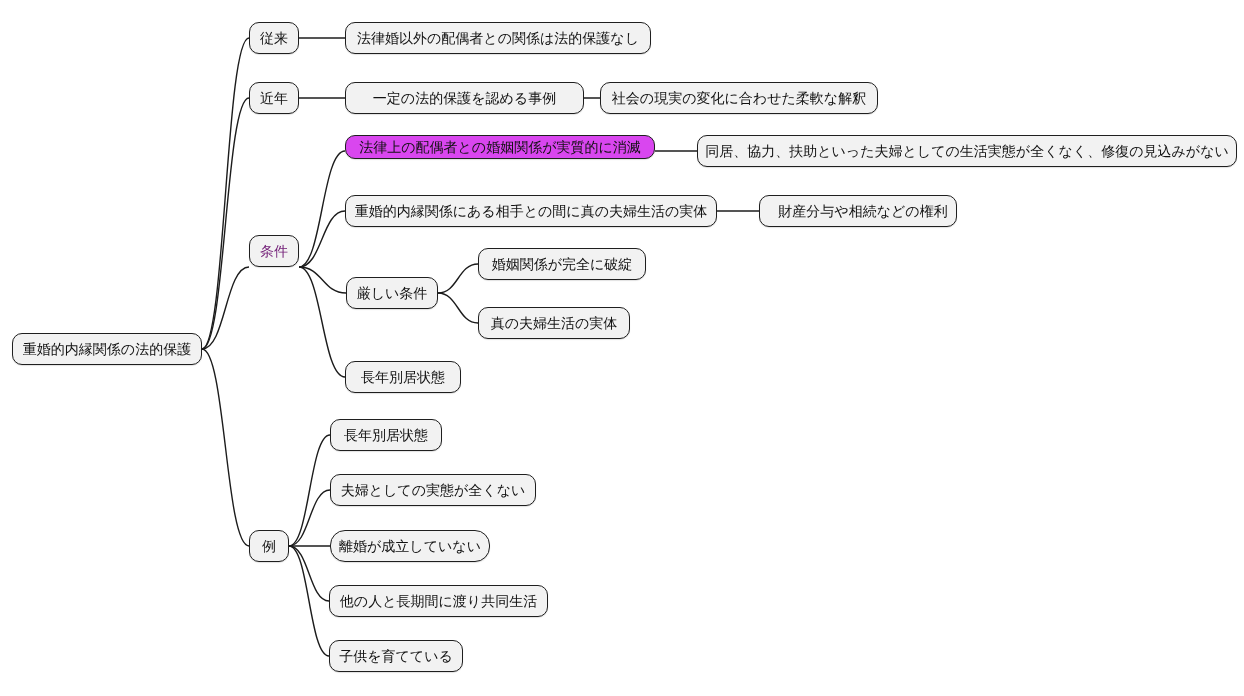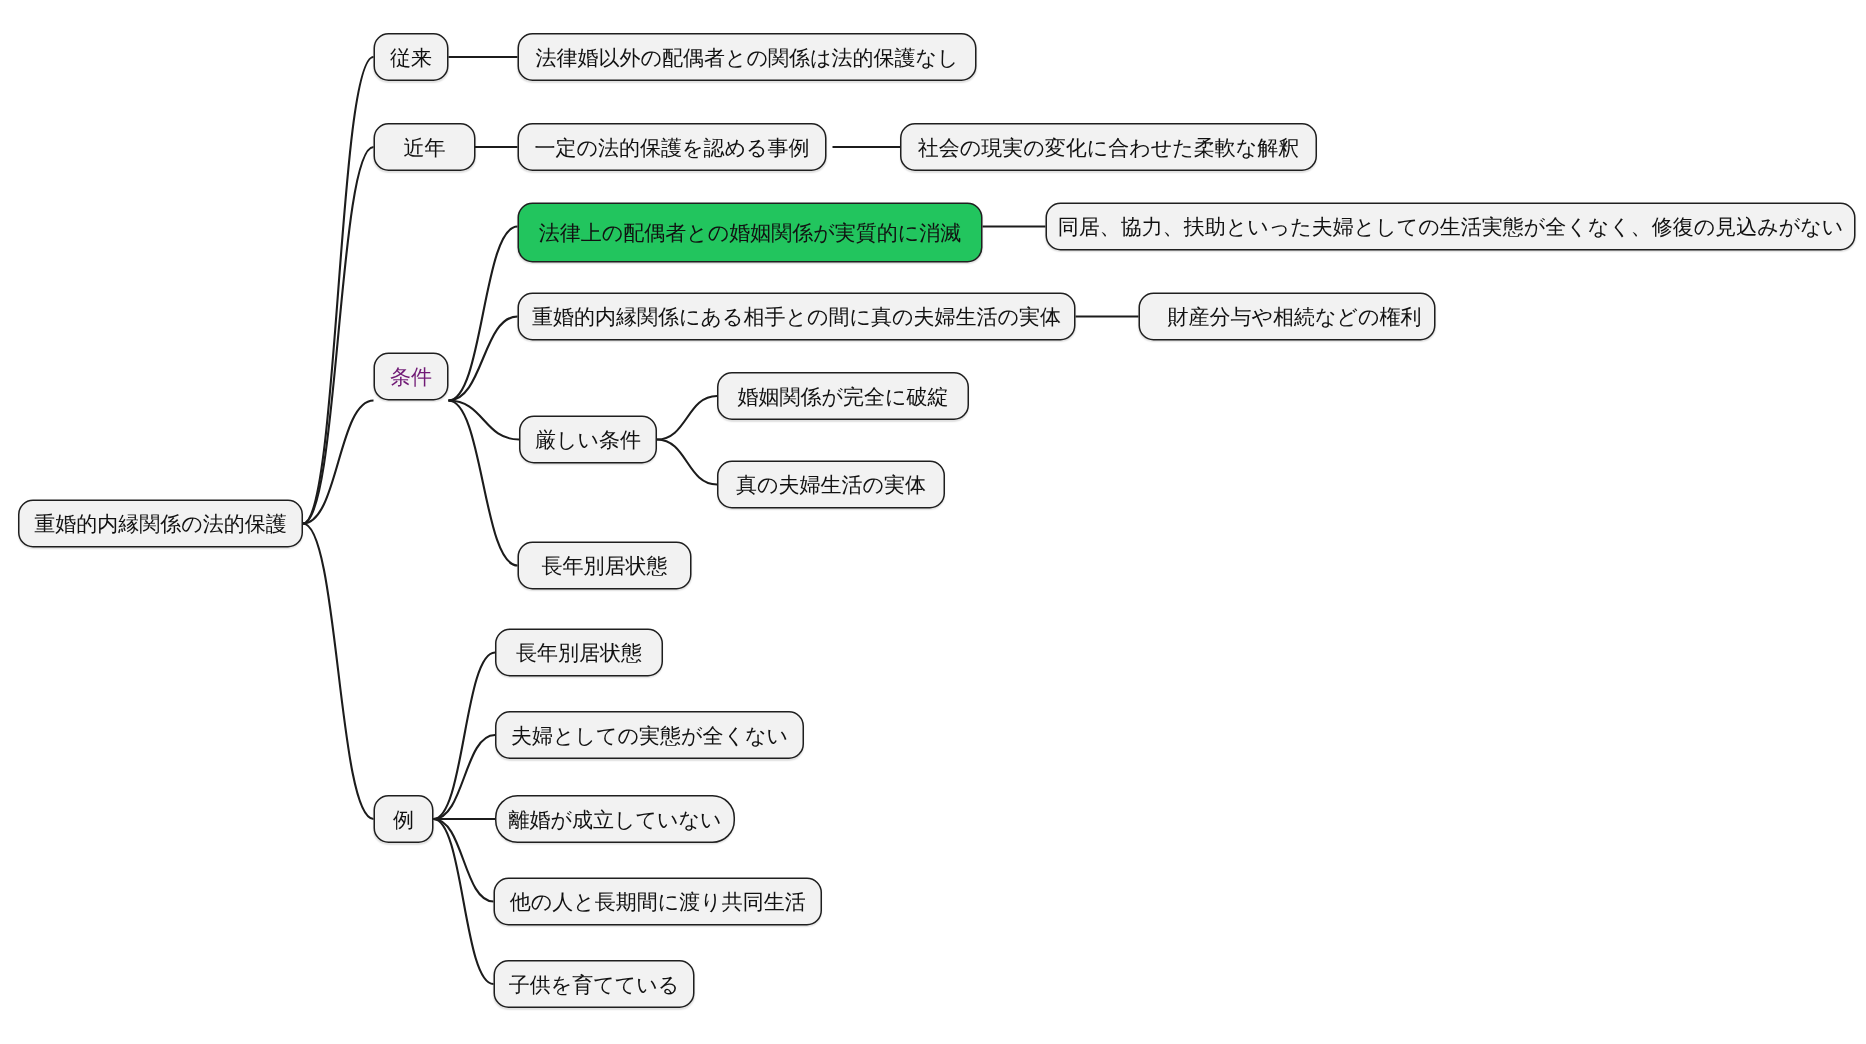--- a/index.html
+++ b/index.html
@@ -78,33 +78,33 @@
 
 <div class="node" style="left: 12px; top: 333px; width: 190px; height: 32px; background: rgb(242, 242, 242); border-color: rgb(31, 31, 31); color: rgb(17, 17, 17);">
       <span>重婚的内縁関係の法的保護</span>
     </div>
     <div class="node" style="left: 249px; top: 22px; width: 50px; height: 32px; background: rgb(242, 242, 242); border-color: rgb(31, 31, 31); color: rgb(17, 17, 17);">
       <span>従来</span>
     </div>
     <div class="node" style="left: 345px; top: 22px; width: 306px; height: 32px; background: rgb(242, 242, 242); border-color: rgb(31, 31, 31); color: rgb(17, 17, 17);">
       <span>法律婚以外の配偶者との関係は法的保護なし</span>
     </div>
-    <div class="node" style="left: 249px; top: 82px; width: 68px; height: 32px; background: rgb(242, 242, 242); border-color: rgb(31, 31, 31); color: rgb(17, 17, 17);">
+    <div class="node" style="left: 249px; top: 82px; width: 50px; height: 32px; background: rgb(242, 242, 242); border-color: rgb(31, 31, 31); color: rgb(17, 17, 17);">
       <span>近年</span>
     </div>
-    <div class="node" style="left: 345px; top: 82px; width: 206px; height: 32px; background: rgb(242, 242, 242); border-color: rgb(31, 31, 31); color: rgb(17, 17, 17);">
+    <div class="node" style="left: 345px; top: 82px; width: 239px; height: 32px; background: rgb(242, 242, 242); border-color: rgb(31, 31, 31); color: rgb(17, 17, 17);">
       <span>一定の法的保護を認める事例</span>
     </div>
     <div class="node" style="left: 600px; top: 82px; width: 278px; height: 32px; background: rgb(242, 242, 242); border-color: rgb(31, 31, 31); color: rgb(17, 17, 17);">
       <span>社会の現実の変化に合わせた柔軟な解釈</span>
     </div>
     <div class="node" style="left: 249px; top: 235px; width: 50px; height: 32px; background: rgb(242, 242, 242); border-color: rgb(31, 31, 31); color: #701a75;">
       <span>条件</span>
     </div>
-    <div class="node" style="left: 345px; top: 135px; width: 310px; height: 40px; background: #22c55e; border-color: rgb(31, 31, 31); color: rgb(17, 17, 17); align-items: center;">
+    <div class="node" style="left: 345px; top: 135px; width: 310px; height: 24px; background: #d946ef; border-color: rgb(31, 31, 31); color: rgb(17, 17, 17); align-items: center;">
       <span>法律上の配偶者との婚姻関係が実質的に消滅</span>
     </div>
     <div class="node" style="left: 697px; top: 135px; width: 540px; height: 32px; background: rgb(242, 242, 242); border-color: rgb(31, 31, 31); color: rgb(17, 17, 17);">
       <span>同居、協力、扶助といった夫婦としての生活実態が全くなく、修復の見込みがない</span>
     </div>
     <div class="node" style="left: 345px; top: 195px; width: 372px; height: 32px; background: rgb(242, 242, 242); border-color: rgb(31, 31, 31); color: rgb(17, 17, 17);">
       <span>重婚的内縁関係にある相手との間に真の夫婦生活の実体</span>
     </div>
     <div class="node" style="left: 759px; top: 195px; width: 198px; height: 32px; background: rgb(242, 242, 242); border-color: rgb(31, 31, 31); color: rgb(17, 17, 17); padding-left: 10px;">
       <span>財産分与や相続などの権利</span>

